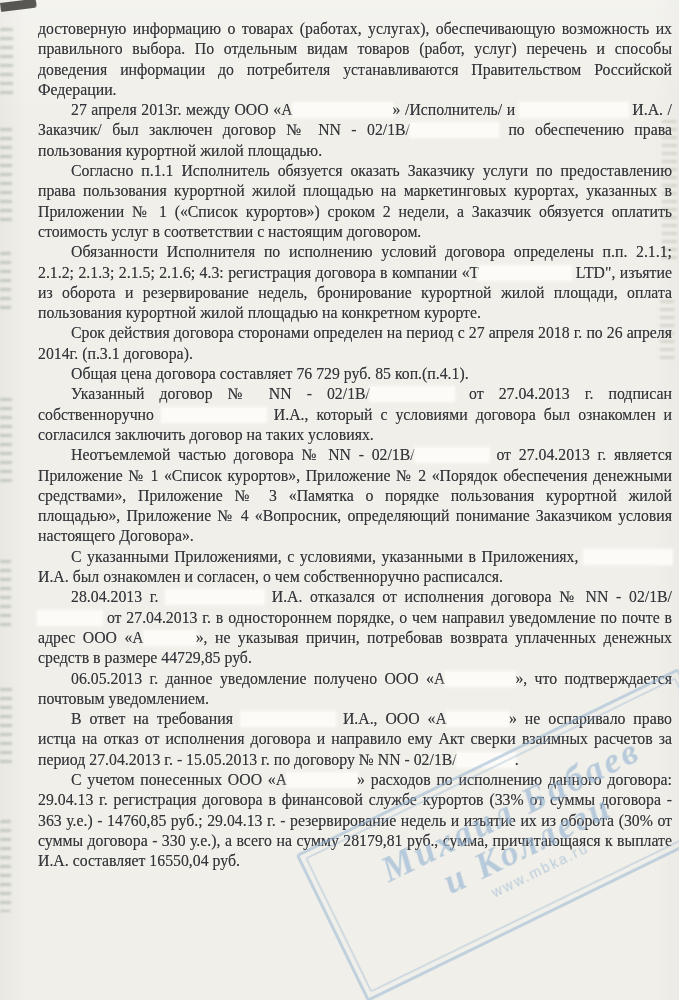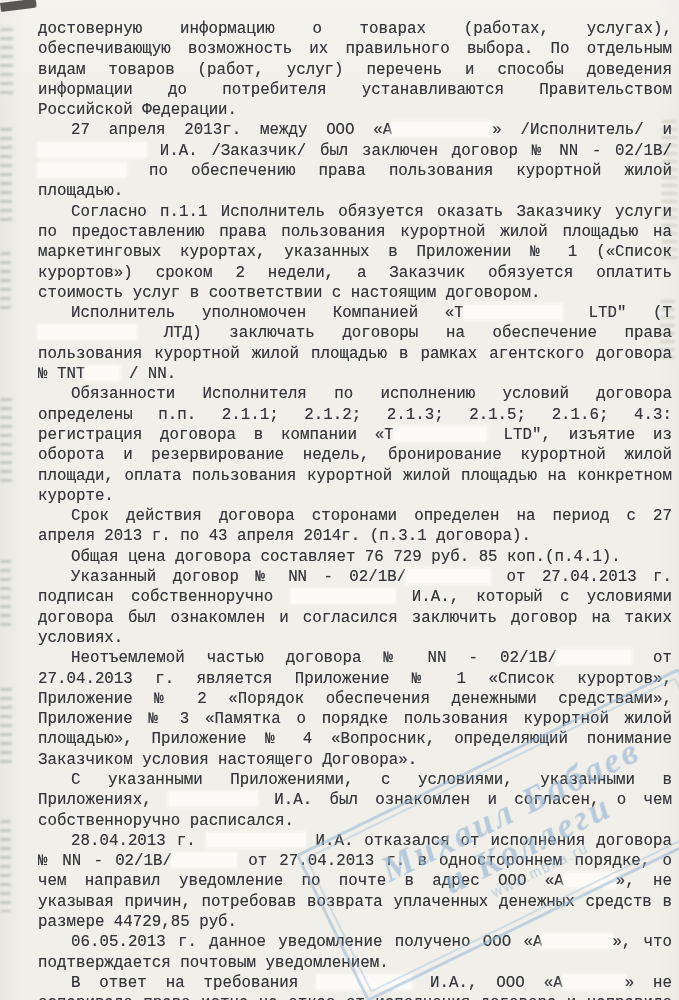--- a/index.html
+++ b/index.html
@@ -27,21 +27,21 @@
   .doc-body{
     position:absolute;
     left:38px; top:19px; width:634px;
     color:var(--ink);
     font-size:15.8px;
     line-height:20.3px;
     text-align:justify;
     text-shadow:0 0 .5px rgba(55,56,60,.55);
     hyphens:none;
   }
-  .doc-body p{margin:0;text-indent:33px;font-family:Liberation Mono, monospace;}
+  .doc-body p{margin:0;text-indent:33px;}
   .doc-body p.no-indent{text-indent:0;}
   .redact{
     display:inline-block;
     height:14px;
     background:var(--redact);
     border-radius:1px;
     vertical-align:-2px;
     box-shadow:0 0 3px 2px rgba(253,252,248,.65);
   }
   
@@ -108,23 +108,22 @@
   <div class="bleed" style="left:0;top:560px;width:11px;height:70px;"></div>
   <div class="bleed" style="left:0;top:688px;width:12px;height:78px;"></div>
   <div class="bleed" style="left:0;top:820px;width:11px;height:92px;"></div>
   <div class="bleed right" style="left:662px;top:120px;width:15px;height:140px;"></div>
   <div class="bleed right" style="left:660px;top:300px;width:14px;height:60px;"></div>
 
   <div class="doc-body" id="doc-body">
       <p class="no-indent">достоверную информацию о товарах (работах, услугах), обеспечивающую возможность их правильного выбора. По отдельным видам товаров (работ, услуг) перечень и способы доведения информации до потребителя устанавливаются Правительством Российской Федерации.</p>
       <p class="">27 апреля 2013г. между ООО «А<span class="redact" style="width: 100px;"></span>» /Исполнитель/ и <span class="redact" style="width: 108px;"></span> И.А. /Заказчик/ был заключен договор № NN - 02/1В/<span class="redact" style="width: 88px;"></span> по обеспечению права пользования курортной жилой площадью.</p>
       <p class="">Согласно п.1.1 Исполнитель обязуется оказать Заказчику услуги по предоставлению права пользования курортной жилой площадью на маркетинговых курортах, указанных в Приложении № 1 («Список курортов») сроком 2 недели, а Заказчик обязуется оплатить стоимость услуг в соответствии с настоящим договором.</p>
-      <p class="">Исполнитель уполномочен Компанией «Т<span class="redact" style="width: 98px;"></span> LTD" (Т<span class="redact" style="width: 98px;"></span> ЛТД) заключать договоры на обеспечение права пользования курортной жилой площадью в рамках агентского договора № TNT<span class="redact" style="width: 34px;"></span> / NN.</p>
       <p class="">Обязанности Исполнителя по исполнению условий договора определены п.п. 2.1.1; 2.1.2; 2.1.3; 2.1.5; 2.1.6; 4.3: регистрация договора в компании «Т<span class="redact" style="width: 92px;"></span> LTD", изъятие из оборота и резервирование недель, бронирование курортной жилой площади, оплата пользования курортной жилой площадью на конкретном курорте.</p>
-      <p class="">Срок действия договора сторонами определен на период с 27 апреля 2013 г. по 43 апреля 2014г. (п.3.1 договора).</p>
+      <p class="">Срок действия договора сторонами определен на период с 27 апреля 2018 г. по 26 апреля 2014г. (п.3.1 договора).</p>
       <p class="">Общая цена договора составляет 76 729 руб. 85 коп.(п.4.1).</p>
       <p class="">Указанный договор № NN - 02/1В/<span class="redact" style="width: 84px;"></span> от 27.04.2013 г. подписан собственноручно <span class="redact" style="width: 104px;"></span> И.А., который с условиями договора был ознакомлен и согласился заключить договор на таких условиях.</p>
       <p class="">Неотъемлемой частью договора № NN - 02/1В/<span class="redact" style="width: 74px;"></span> от 27.04.2013 г. является Приложение № 1 «Список курортов», Приложение № 2 «Порядок обеспечения денежными средствами», Приложение № 3 «Памятка о порядке пользования курортной жилой площадью», Приложение № 4 «Вопросник, определяющий понимание Заказчиком условия настоящего Договора».</p>
       <p class="">С указанными Приложениями, с условиями,  указанными в Приложениях, <span class="redact" style="width: 88px;"></span> И.А. был ознакомлен и согласен, о чем собственноручно расписался.</p>
       <p class="">28.04.2013 г. <span class="redact" style="width: 98px;"></span> И.А. отказался от исполнения договора № NN - 02/1В/<span class="redact" style="width: 64px;"></span> от 27.04.2013 г. в одностороннем порядке, о чем направил уведомление по почте в адрес ООО «А<span class="redact" style="width: 52px;"></span>», не указывая причин, потребовав возврата уплаченных денежных средств в размере 44729,85 руб.</p>
       <p class="">06.05.2013 г. данное уведомление получено ООО «А<span class="redact" style="width: 70px;"></span>», что подтверждается почтовым уведомлением.</p>
       <p class="">В ответ на требования <span class="redact" style="width: 94px;"></span> И.А., ООО «А<span class="redact" style="width: 62px;"></span>» не оспаривало право истца на отказ от исполнения договора и направило ему Акт сверки взаимных расчетов за период 27.04.2013 г. - 15.05.2013 г. по договору № NN - 02/1В/<span class="redact" style="width: 58px;"></span>.</p>
       <p class="">С учетом понесенных ООО «А<span class="redact" style="width: 70px;"></span>» расходов по исполнению данного договора: 29.04.13 г. регистрация договора в финансовой службе курортов (33% от суммы договора - 363 у.е.) - 14760,85 руб.; 29.04.13 г. - резервирование недель и изъятие их из оборота (30% от суммы договора - 330 у.е.), а всего на сумму 28179,81 руб., сумма, причитающаяся к выплате  И.А. составляет 16550,04 руб.</p>
     </div>
 

